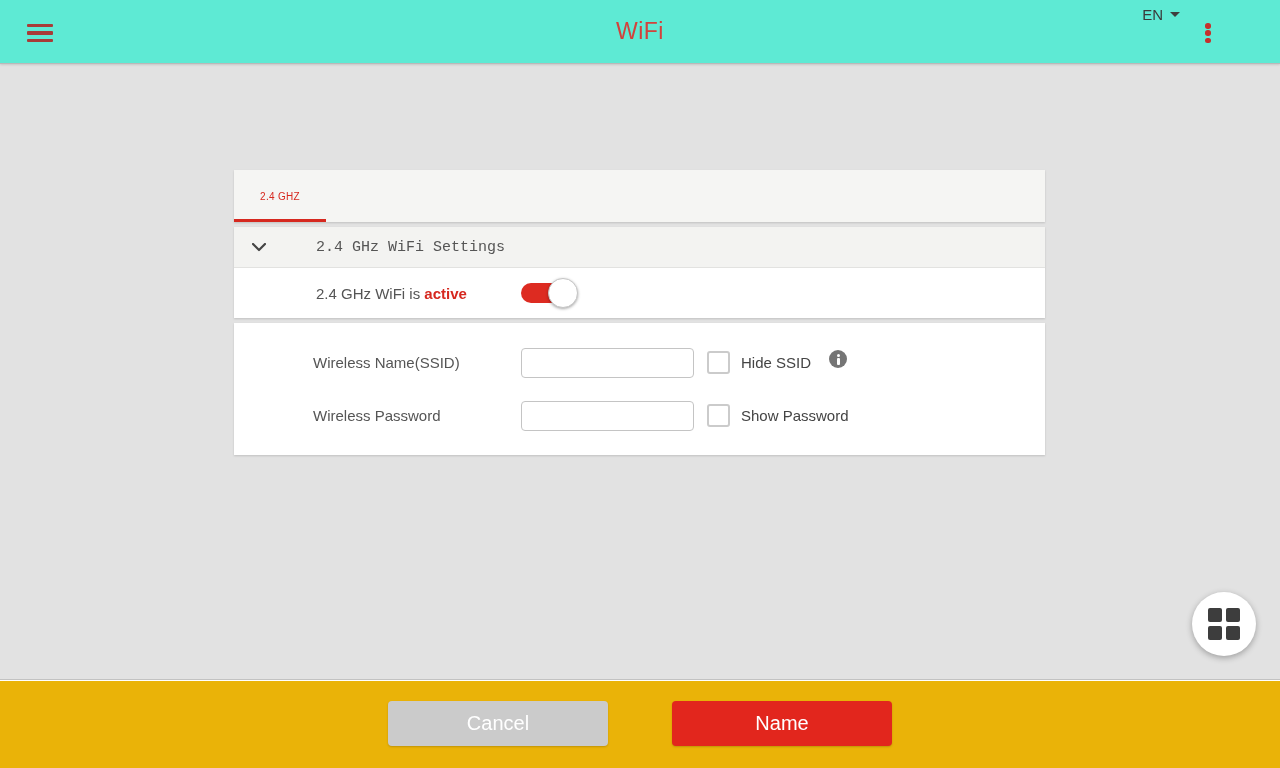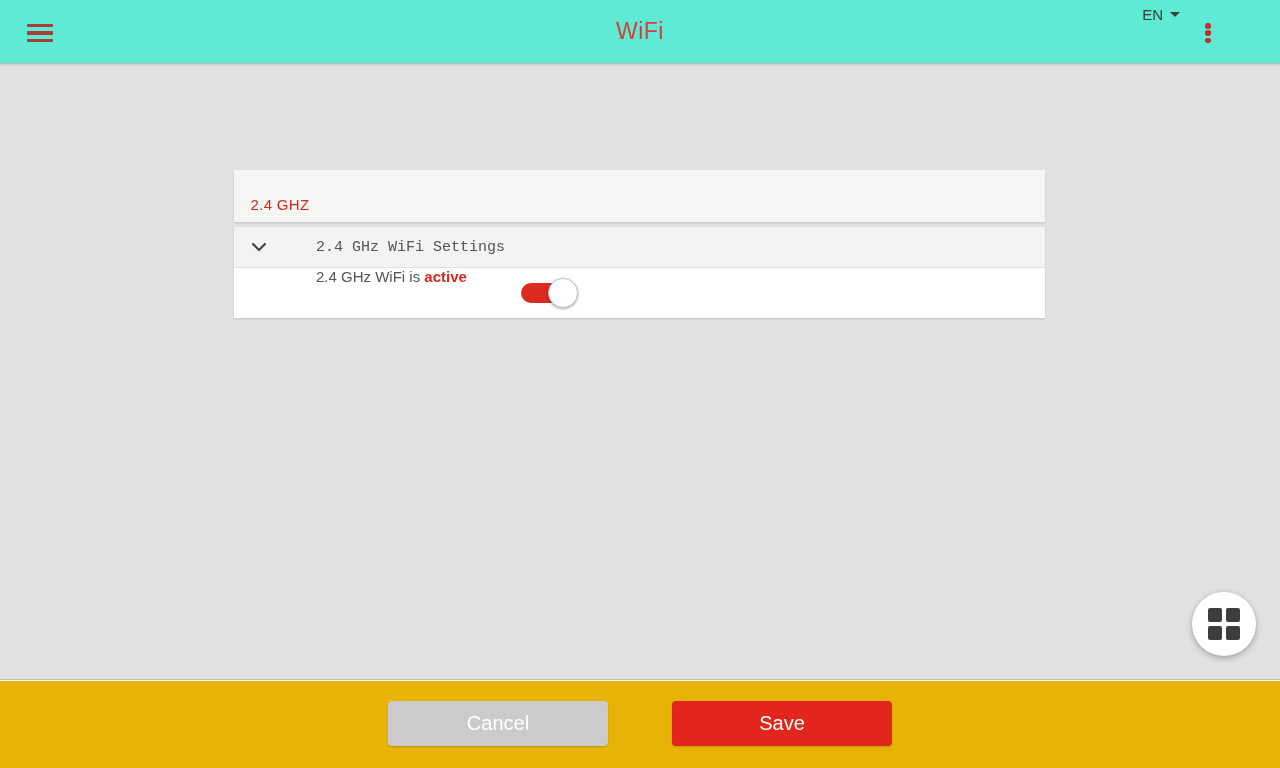--- a/index.html
+++ b/index.html
@@ -23,30 +23,30 @@
   .kebab i { width:5.5px; height:5.5px; border-radius:50%; background:#c5302c; }
 
   
   .main { position:absolute; left:0; top:64px; width:1280px; height:616px; background:#e2e2e2;
           border-bottom:1px solid #c2c2c2; }
   .page-heading { position:absolute; left:234px; top:128px; font-size:22px; color:#4f4f4f; }
 
   .card-block { position:absolute; left:234px; width:811px; box-shadow:0 1px 2px rgba(0,0,0,.15); }
   .tabbar { top:106px; height:52px; background:#f5f5f3; display:flex; }
   .tab { width:92px; height:52px; display:flex; align-items:center; justify-content:center;
-         font-size:15px; letter-spacing:.3px; color:#3a3a3a; cursor:pointer; position:relative;margin-top:8px; }
+         font-size:10px; letter-spacing:.3px; color:#3a3a3a; cursor:pointer; position:relative; }
   .tab.active { color:#d6281f; }
   .tab.active::after { content:""; position:absolute; left:0; bottom:0; width:100%; height:3px; background:#d6281f; }
 
   .accordion-header { top:163px; height:41px; background:#f3f3f1; display:flex; align-items:center;
                       border-bottom:1px solid #e4e4e2; cursor:pointer;font-family:Liberation Mono, monospace; }
   .chevron { margin-left:18px; width:14px; height:9px; }
   .accordion-title { margin-left:50px; font-size:15px; color:#555; }
 
-  .active-row { top:204px; height:50px; background:#fff; display:flex; align-items:flex-start; }
+  .active-row { top:204px; height:50px; background:#fff; display:flex; align-items:center; }
   .status-text { margin-left:82px; font-size:15px; color:#555; }
   .status-text b { color:#d6281f; font-weight:bold; }
 
   .toggle { position:absolute; left:287px; top:10px; width:57px; height:30px; cursor:pointer; }
   .toggle .track { position:absolute; left:0; top:5px; width:42px; height:20px; border-radius:10px; background:#dd2b21; }
   .toggle .knob { position:absolute; left:27px; top:0; width:30px; height:30px; border-radius:50%;
                   background:#fff; border:1px solid #c6c6c6; box-shadow:0 1px 3px rgba(0,0,0,.35); }
 
   .form-card { top:259px; height:132px; background:#fff; }
   .form-row { position:absolute; left:0; width:100%; height:30px; }
@@ -118,29 +118,47 @@
     <div class="card-block active-row" style="position:absolute;">
       <div class="status-text">
         <span>2.4 GHz WiFi is </span><b>active</b>
       </div>
       <div class="toggle">
         <div class="track"></div>
         <div class="knob"></div>
       </div>
     </div>
 
+    <div class="card-block form-card">
+
+      <div class="form-row r1">
+        <span class="field-label">Wireless Name(SSID)</span>
+        <input class="text-input" type="text" value="" style="">
+        <div class="checkbox"></div>
+        <span class="cb-label">Hide SSID</span>
+        <div class="info-icon"></div>
+      </div>
+
+      <div class="form-row r2">
+        <span class="field-label">Wireless Password</span>
+        <input class="text-input" type="password" value="" style="">
+        <div class="checkbox"></div>
+        <span class="cb-label">Show Password</span>
+      </div>
+
+    </div>
 
     <div class="fab">
       <div class="fab-grid">
         <i></i>
           <i></i>
           <i></i>
           <i></i>
       </div>
     </div>
   </div>
 
   <div class="footer">
     <button class="btn btn-cancel">Cancel</button>
-    <button class="btn btn-save">Save</button>
+    <button class="btn btn-save">Name</button>
   </div>
 
 </div>
 
 </body></html>

